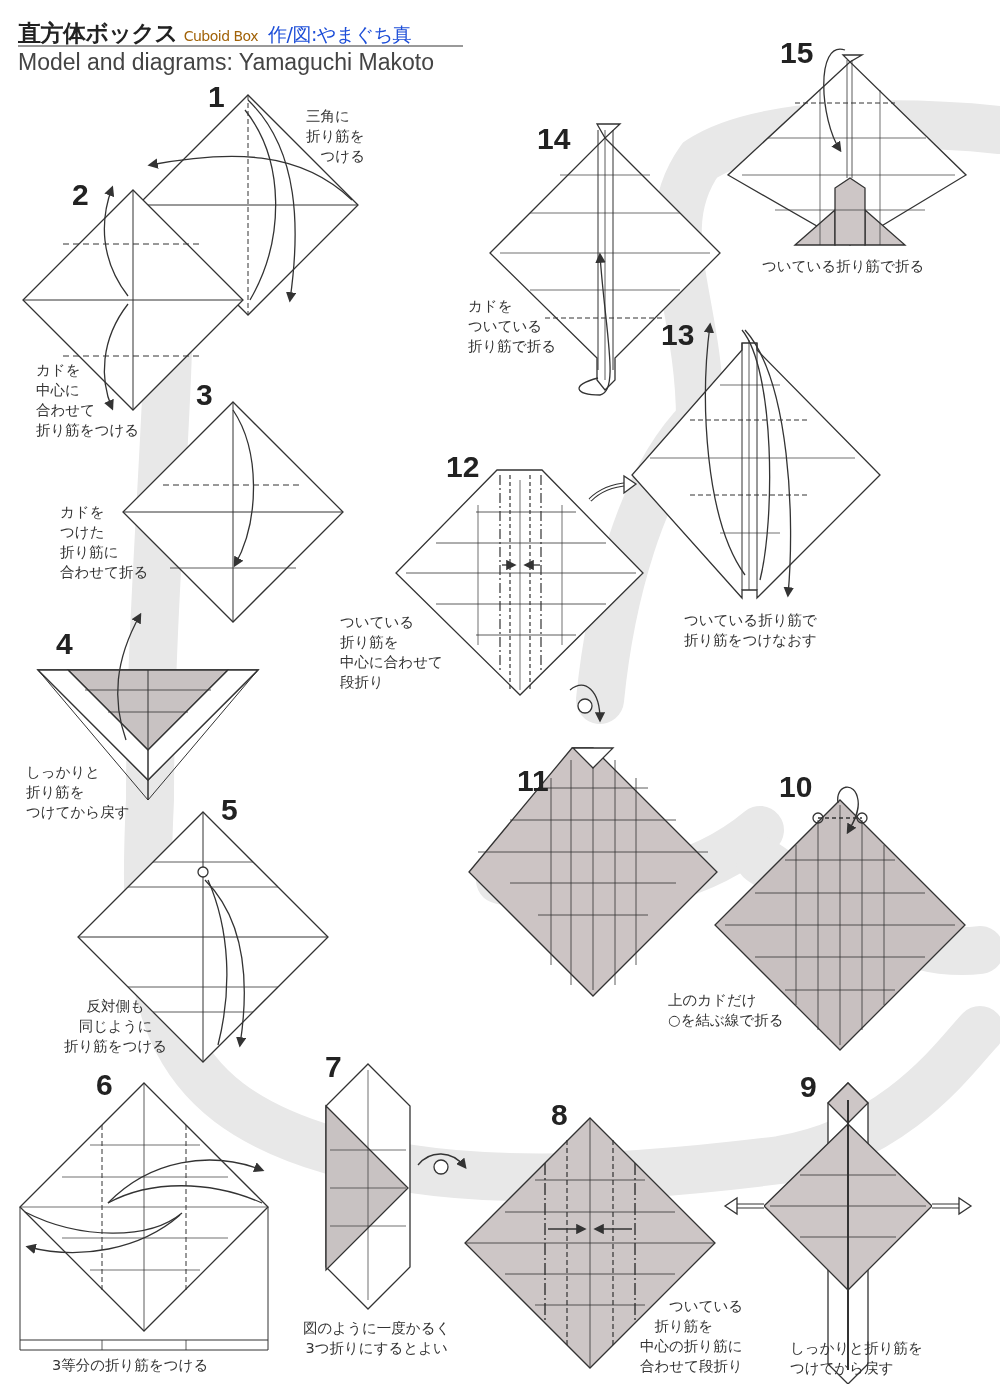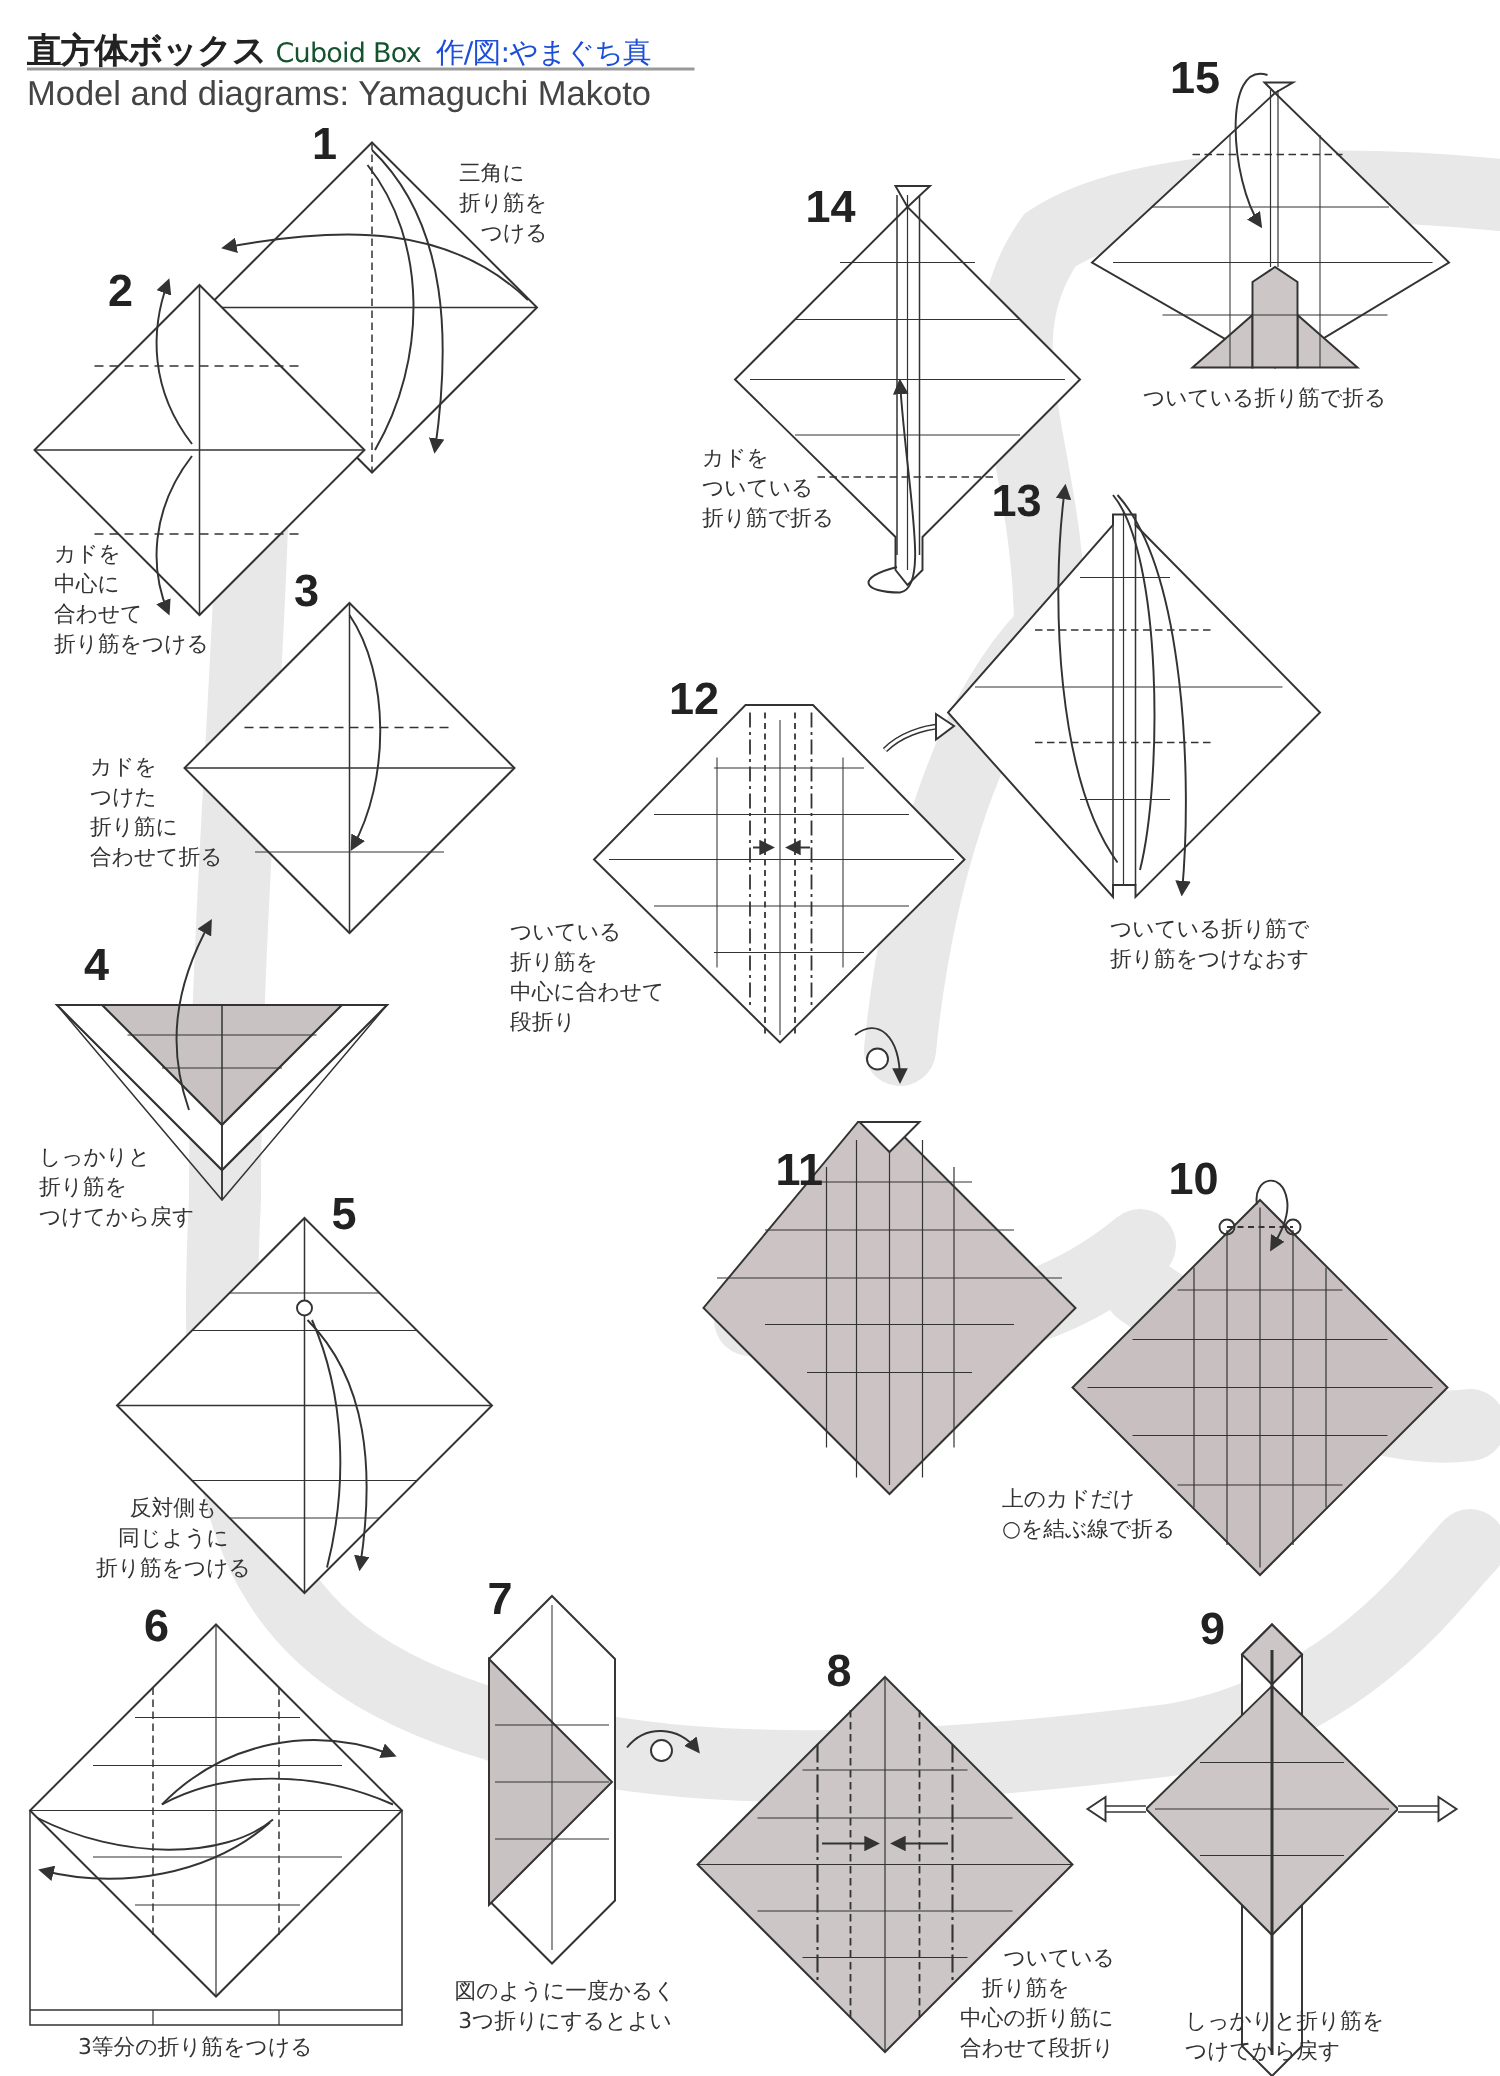--- a/index.html
+++ b/index.html
@@ -1,20 +1,20 @@
 <!DOCTYPE html>
 <html><head>
 <meta charset="utf-8">
 <style>
   html, body { margin:0; padding:0; background:#fff; }
   body { width:1000px; height:1384px; position:relative; overflow:hidden;
          font-family:"DejaVu Sans", "Liberation Sans", sans-serif; color:#333; }
   .abs { position:absolute; }
   .title-jp { left:18px; top:18px; font-size:23px; font-weight:bold; color:#222; letter-spacing:-0.5px; white-space:nowrap; }
-  .title-en { font-size:18px; font-weight:normal; margin-left:6px; color:#14532d;text-align:center; }
+  .title-en { font-size:14px; font-weight:normal; margin-left:6px; color:#a16207;text-align:center; }
   .title-author { font-size:19px; font-weight:normal; margin-left:10px; color:#1d4ed8; }
   .title-rule { left:18px; top:45px; width:445px; height:2px; background:#999; }
   .subtitle { left:18px; top:49px; font-size:23px; color:#444; white-space:nowrap; font-family:"Liberation Sans", sans-serif; }
   .step-num { font-family:"Liberation Sans", sans-serif; font-weight:bold; font-size:30px; color:#222; }
   .note { font-size:14.5px; line-height:20px; color:#333; white-space:pre; }
   svg.canvas { position:absolute; left:0; top:0; }
 </style>
 </head>
 <body>
 
@@ -297,18 +297,18 @@
 中心の折り筋に
 合わせて段折り</div>
 <div class="abs note" style="left:790px;top:1338px;">しっかりと折り筋を
 つけてから戻す</div>
 <div class="abs note" style="left:668px;top:990px;">上のカドだけ
 ○を結ぶ線で折る</div>
 <div class="abs note" style="left:340px;top:612px;">ついている
 折り筋を
 中心に合わせて
 段折り</div>
-<div class="abs note" style="left:740px;top:610px;">ついている折り筋で
+<div class="abs note" style="left:684px;top:610px;">ついている折り筋で
 折り筋をつけなおす</div>
 <div class="abs note" style="left:468px;top:296px;">カドを
 ついている
 折り筋で折る</div>
 <div class="abs note" style="left:762px;top:256px;text-align:center;">ついている折り筋で折る</div>
 
 </body></html>

